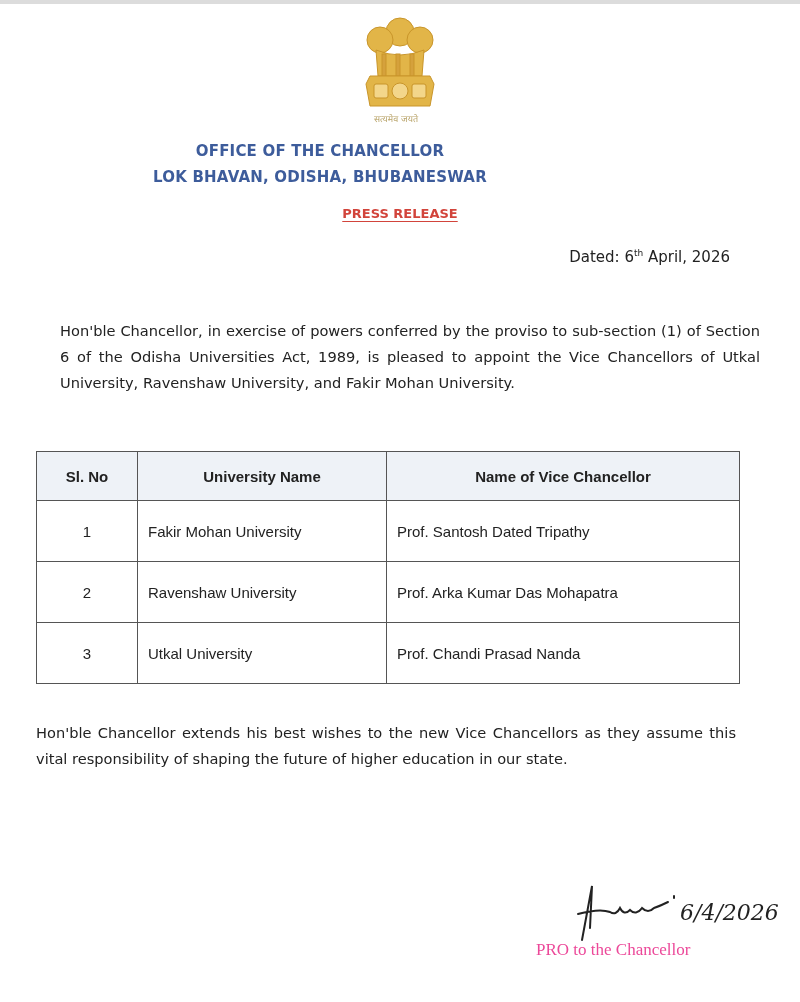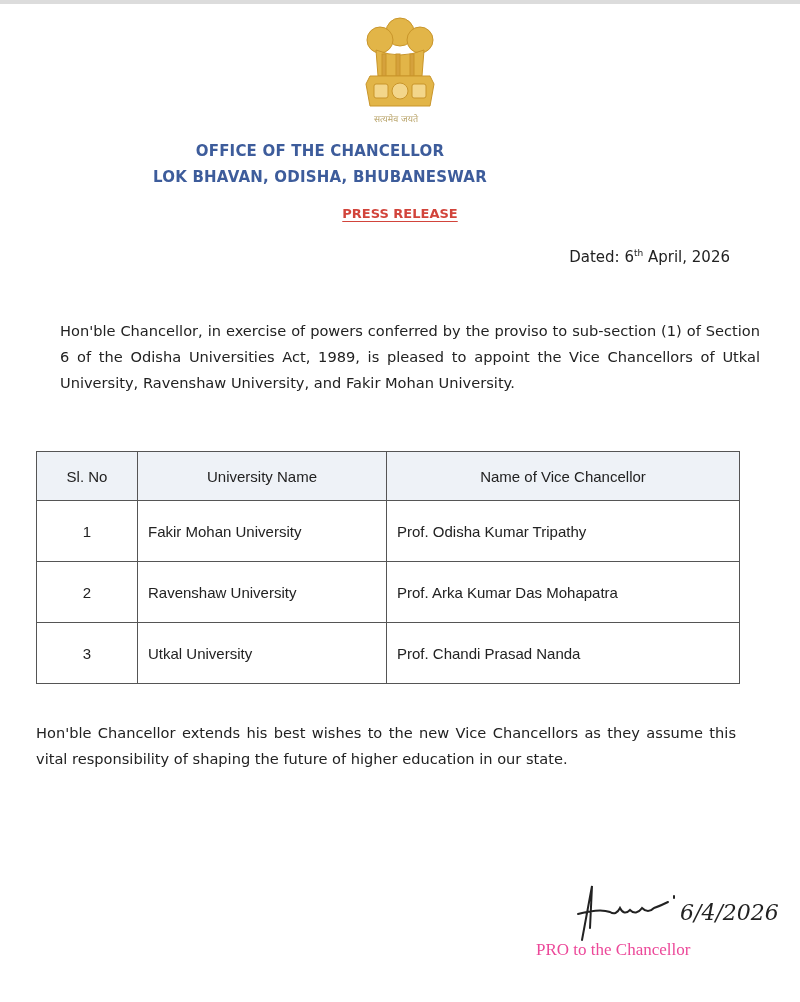--- a/index.html
+++ b/index.html
@@ -50,21 +50,21 @@
     .para.p2 { top: 720px; }
     table.vc {
       position: absolute; left: 36px; top: 451px; width: 704px;
       border-collapse: collapse; font-family: "Liberation Sans", sans-serif;
       font-size: 15px; color: #222;
     }
     table.vc th, table.vc td {
       border: 1.5px solid #555; height: 60px; padding: 0 10px;
     }
     table.vc th {
-      background: #eef2f7; font-weight: normal; height: 48px; text-align: center;
+      background: #eef2f7; font-weight: bold; height: 48px; text-align: center;
     }
     table.vc td.num { text-align: center; }
     .col1 { width: 80px; }
     .col2 { width: 228px; }
     .signature {
       position: absolute; left: 570px; top: 878px; width: 220px; height: 70px;
     }
     .pro {
       position: absolute; left: 536px; top: 940px;
       font-family: Liberation Serif, serif; font-size: 17px; color: #ec4899;
@@ -105,21 +105,21 @@
     <tr>
       <th class="col1">Sl. No</th>
       <th class="col2">University Name</th>
       <th>Name of Vice Chancellor</th>
     </tr>
   </thead>
   <tbody>
     <tr>
       <td class="num">1</td>
       <td>Fakir Mohan University</td>
-      <td>Prof. Odisha Kumar Tripathy</td>
+      <td>Prof. Santosh Dated Tripathy</td>
     </tr>
     <tr>
       <td class="num">2</td>
       <td>Ravenshaw University</td>
       <td>Prof. Arka Kumar Das Mohapatra</td>
     </tr>
     <tr>
       <td class="num">3</td>
       <td>Utkal University</td>
       <td>Prof. Chandi Prasad Nanda</td>

